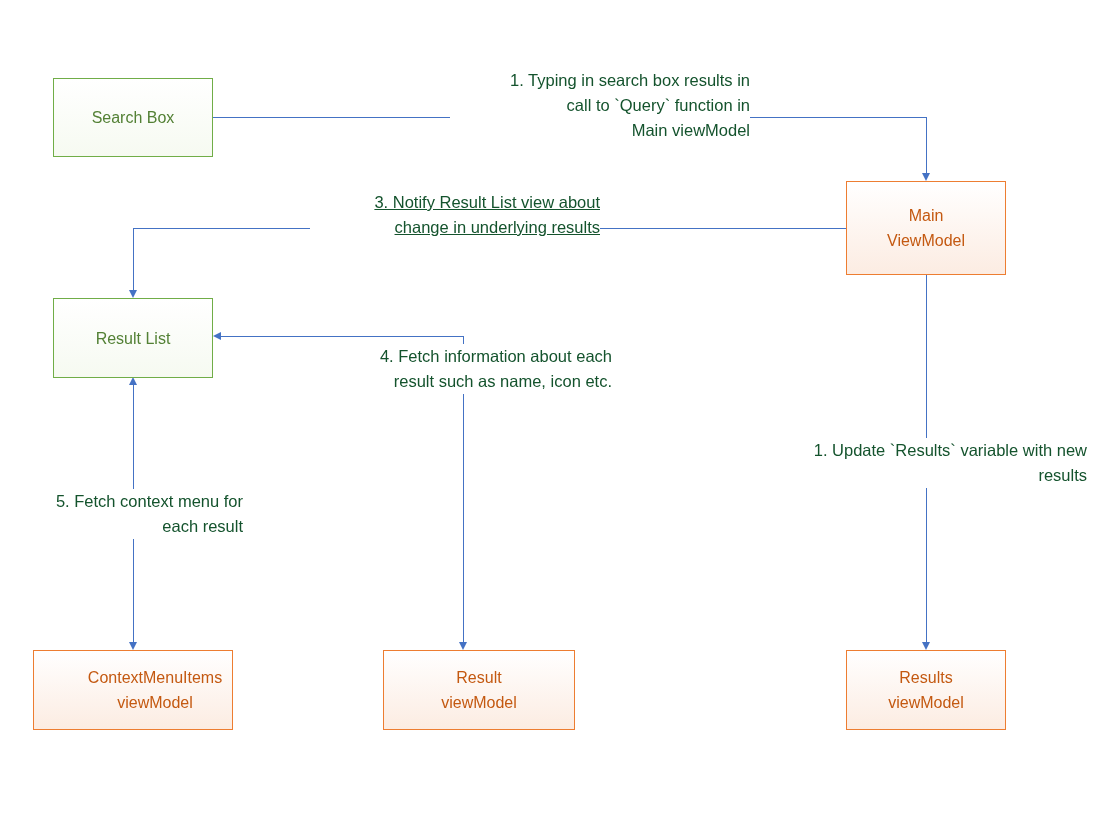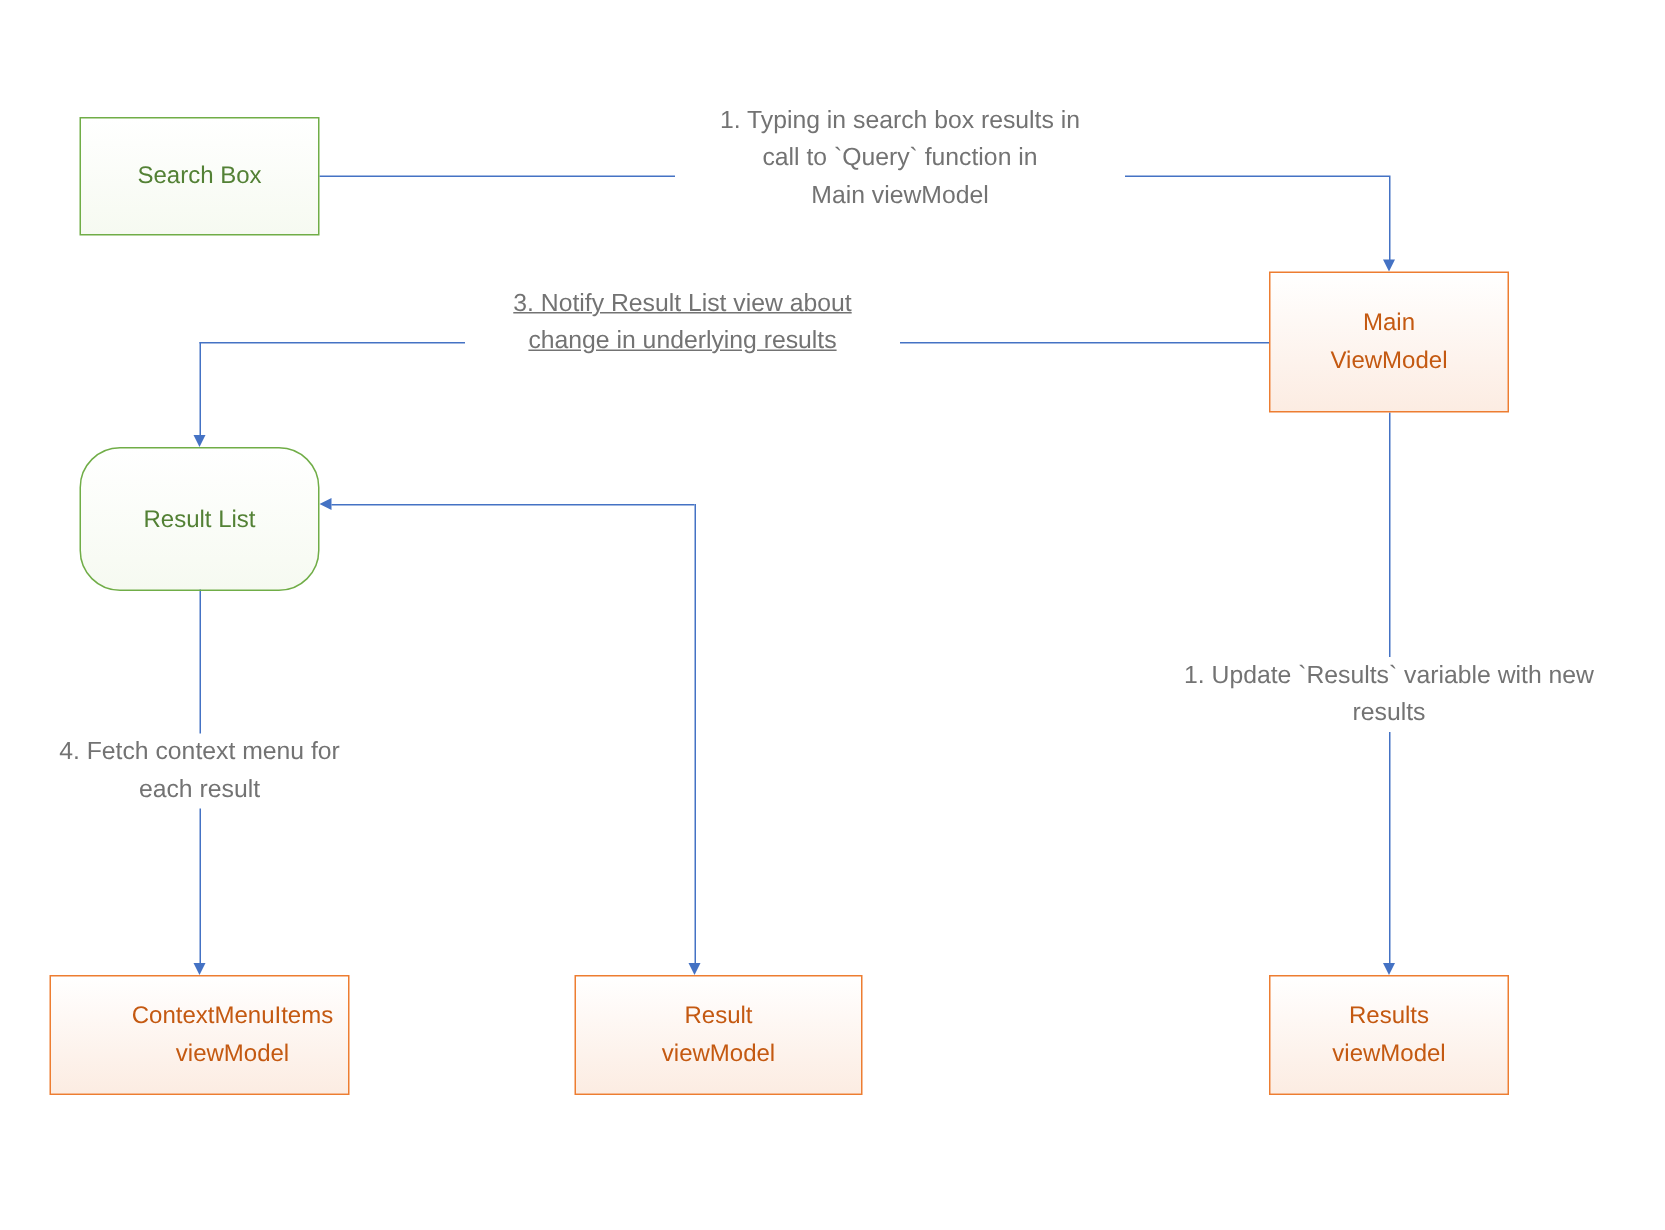--- a/index.html
+++ b/index.html
@@ -35,21 +35,21 @@
     background: linear-gradient(180deg, #ffffff 0%, #f6faf1 100%);
   }
   .box.viewmodel {
     border: 1px solid #ED7D31;
     color: #C45911;
     background: linear-gradient(180deg, #ffffff 0%, #fcece2 100%);
   }
 
   #search-box        { left: 53px;  top: 78px;  width: 160px; height: 79px; }
   #main-viewmodel    { left: 846px; top: 181px; width: 160px; height: 94px; }
-  #result-list       { left: 53px;  top: 298px; width: 160px; height: 96px; border-radius: 27px; }
+  #result-list       { left: 53px;  top: 298px; width: 160px; height: 80px; }
   #contextmenu-vm    { left: 33px;  top: 650px; width: 200px; height: 80px; padding-left: 44px; }
   #result-vm         { left: 383px; top: 650px; width: 192px; height: 80px; }
   #results-vm        { left: 846px; top: 650px; width: 160px; height: 80px; }
 
   
   .line {
     position: absolute;
     background: #4472C4;
     z-index: 1;
   }
@@ -95,25 +95,25 @@
   #arrow2 { left: 922px; top: 642px; } 
   #arrow3 { left: 129px; top: 290px; } 
   #arrow4a { left: 213px; top: 332px; } 
   #arrow4b { left: 459px; top: 642px; } 
   #arrow5a { left: 129px; top: 377px; } 
   #arrow5b { left: 129px; top: 642px; } 
 
   
   .annotation {
     position: absolute;
-    color: #737373;
+    color: #14532d;
     background: #ffffff;
     font-size: 16.5px;
     line-height: 25px;
-    text-align: center;
+    text-align: right;
     white-space: pre-line;
     z-index: 2;
   }
   #annotation-step1 { left: 450px; top: 68px;  width: 300px; }
   #annotation-step2 { left: 765px; top: 438px; width: 322px; }
   #annotation-step3 { left: 310px; top: 190px; width: 290px; text-decoration: underline; }
   #annotation-step4 { left: 318px; top: 344px; width: 294px; }
   #annotation-step5 { left: 23px;  top: 489px; width: 220px; }
 </style>
 </head>
@@ -138,21 +138,23 @@
   <div class="arrow up" id="arrow5a"></div>
   <div class="arrow down" id="arrow5b"></div>
 
   <div class="annotation" id="annotation-step1">1. Typing in search box results in
 call to `Query` function in
 Main viewModel</div>
   <div class="annotation" id="annotation-step2">1. Update `Results` variable with new
 results</div>
   <div class="annotation" id="annotation-step3">3. Notify Result List view about
 change in underlying results</div>
-  <div class="annotation" id="annotation-step5">4. Fetch context menu for
+  <div class="annotation" id="annotation-step4">4. Fetch information about each
+result such as name, icon etc.</div>
+  <div class="annotation" id="annotation-step5">5. Fetch context menu for
 each result</div>
 
   <div class="box viewmodel" id="main-viewmodel">Main
 ViewModel</div>
 
   <div class="box view" id="search-box">Search Box</div>
 
   <div class="box view" id="result-list">Result List</div>
 
   <div class="box viewmodel" id="contextmenu-vm">ContextMenuItems

